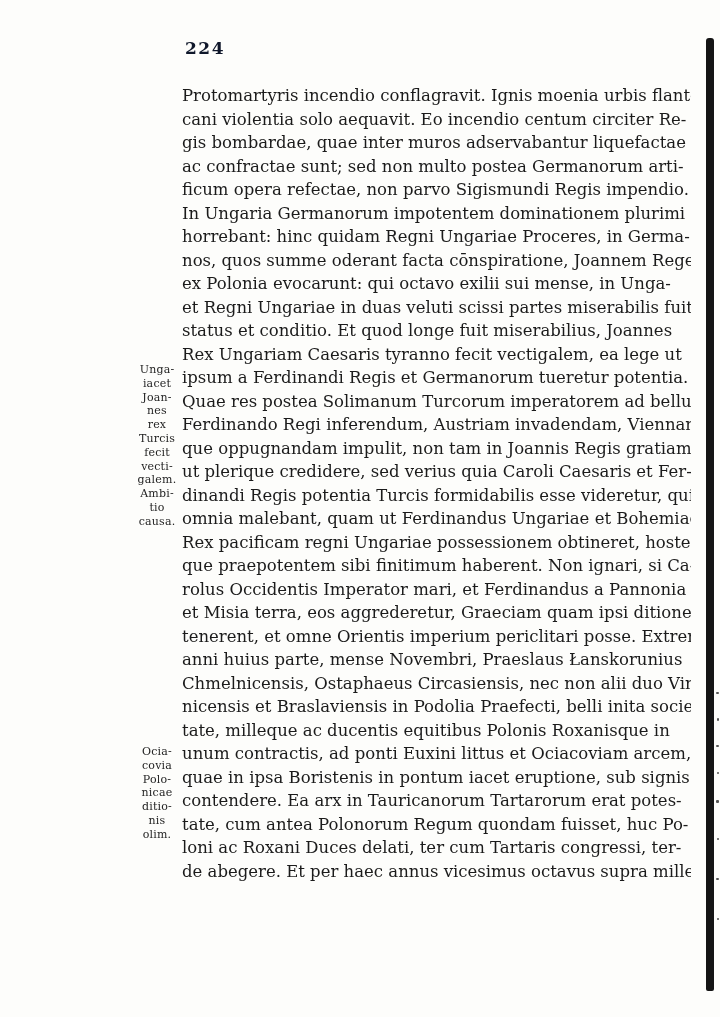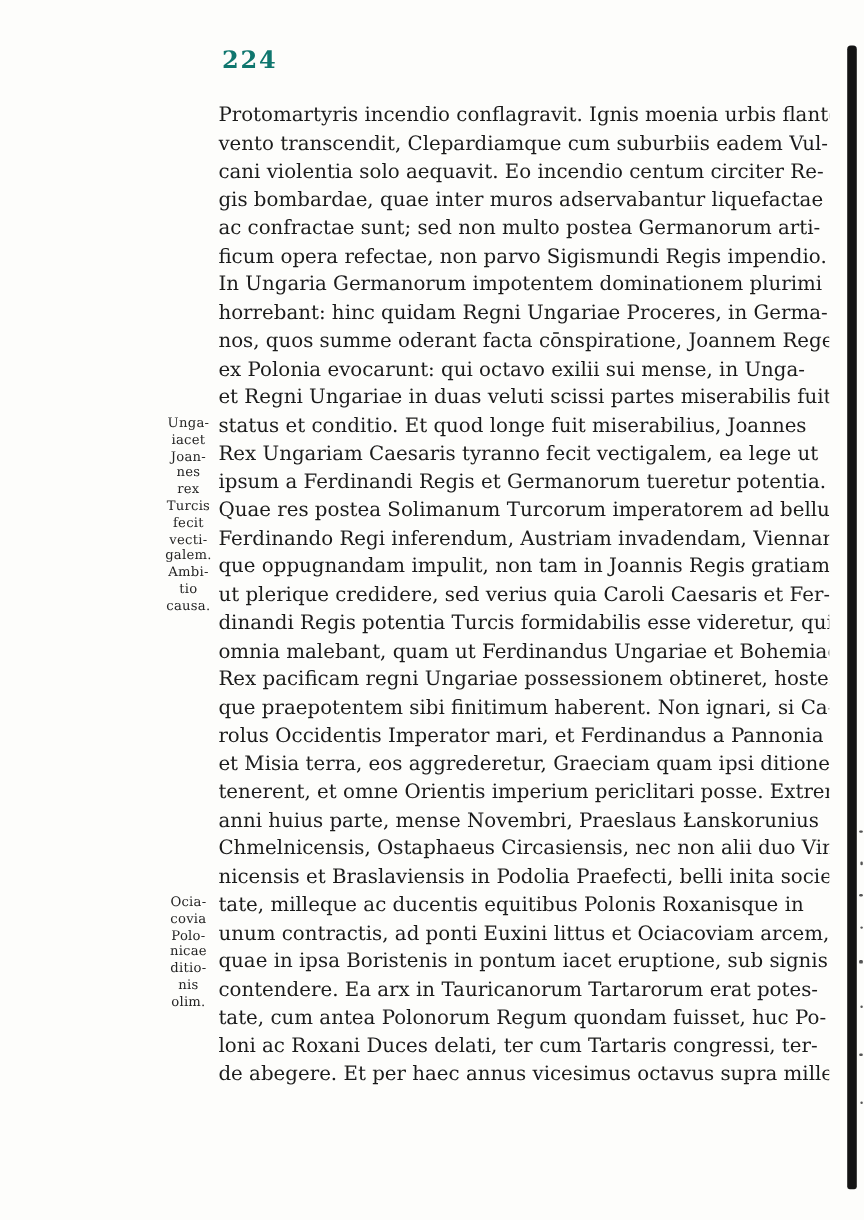--- a/index.html
+++ b/index.html
@@ -17,24 +17,24 @@
   .page {
     position: absolute;
     inset: 0;
     background: #fdfdfb;
     color: #1b1b1b;
   }
   .page-number {
     position: absolute;
     left: 185px;
     top: 38px;
-    font-size: 20px;
+    font-size: 17px;
     font-weight: bold;
     letter-spacing: 1.5px;
-    color: #0f766e;
+    color: #0f172a;
   }
   .body-text {
     position: absolute;
     left: 182px;
     top: 84px;
     width: 509px;
     font-size: 16.5px;
     line-height: 23.5px;
     color: #1b1b1b;
   }
@@ -55,21 +55,21 @@
     position: absolute;
     left: 130px;
     width: 54px;
     text-align: center;
     font-size: 11px;
     line-height: 13.8px;
     color: #242424;
     letter-spacing: 0.2px;
   }
   #margin-note-0 { top: 125px; }
-  #margin-note-1 { top: 346px; }
+  #margin-note-1 { top: 363px; }
   #margin-note-2 { top: 745px; }
   .scan-band {
     position: absolute;
     left: 706px;
     top: 38px;
     width: 8px;
     height: 953px;
     background: #141414;
     border-radius: 3px 3px 2px 2px;
   }
@@ -107,21 +107,20 @@
       <div class="mline">covia</div>
       <div class="mline">Polo-</div>
       <div class="mline">nicae</div>
       <div class="mline">ditio-</div>
       <div class="mline">nis</div>
       <div class="mline">olim.</div>
     </div>
 
   <div class="body-text">
       <div class="line">Protomartyris incendio conflagravit. Ignis moenia urbis flante</div>
-      <div class="line">vento transcendit, Clepardiamque cum suburbiis eadem Vul-</div>
       <div class="line">cani violentia solo aequavit. Eo incendio centum circiter Re-</div>
       <div class="line">gis bombardae, quae inter muros adservabantur liquefactae</div>
       <div class="line">ac confractae sunt; sed non multo postea Germanorum arti-</div>
       <div class="line">ficum opera refectae, non parvo Sigismundi Regis impendio.</div>
       <div class="line">In Ungaria Germanorum impotentem dominationem plurimi</div>
       <div class="line">horrebant: hinc quidam Regni Ungariae Proceres, in Germa-</div>
       <div class="line">nos, quos summe oderant facta cōnspiratione, Joannem Regem</div>
       <div class="line">ex Polonia evocarunt: qui octavo exilii sui mense, in Unga-</div>
       <div class="line">et Regni Ungariae in duas veluti scissi partes miserabilis fuit</div>
       <div class="line">status et conditio. Et quod longe fuit miserabilius, Joannes</div>

